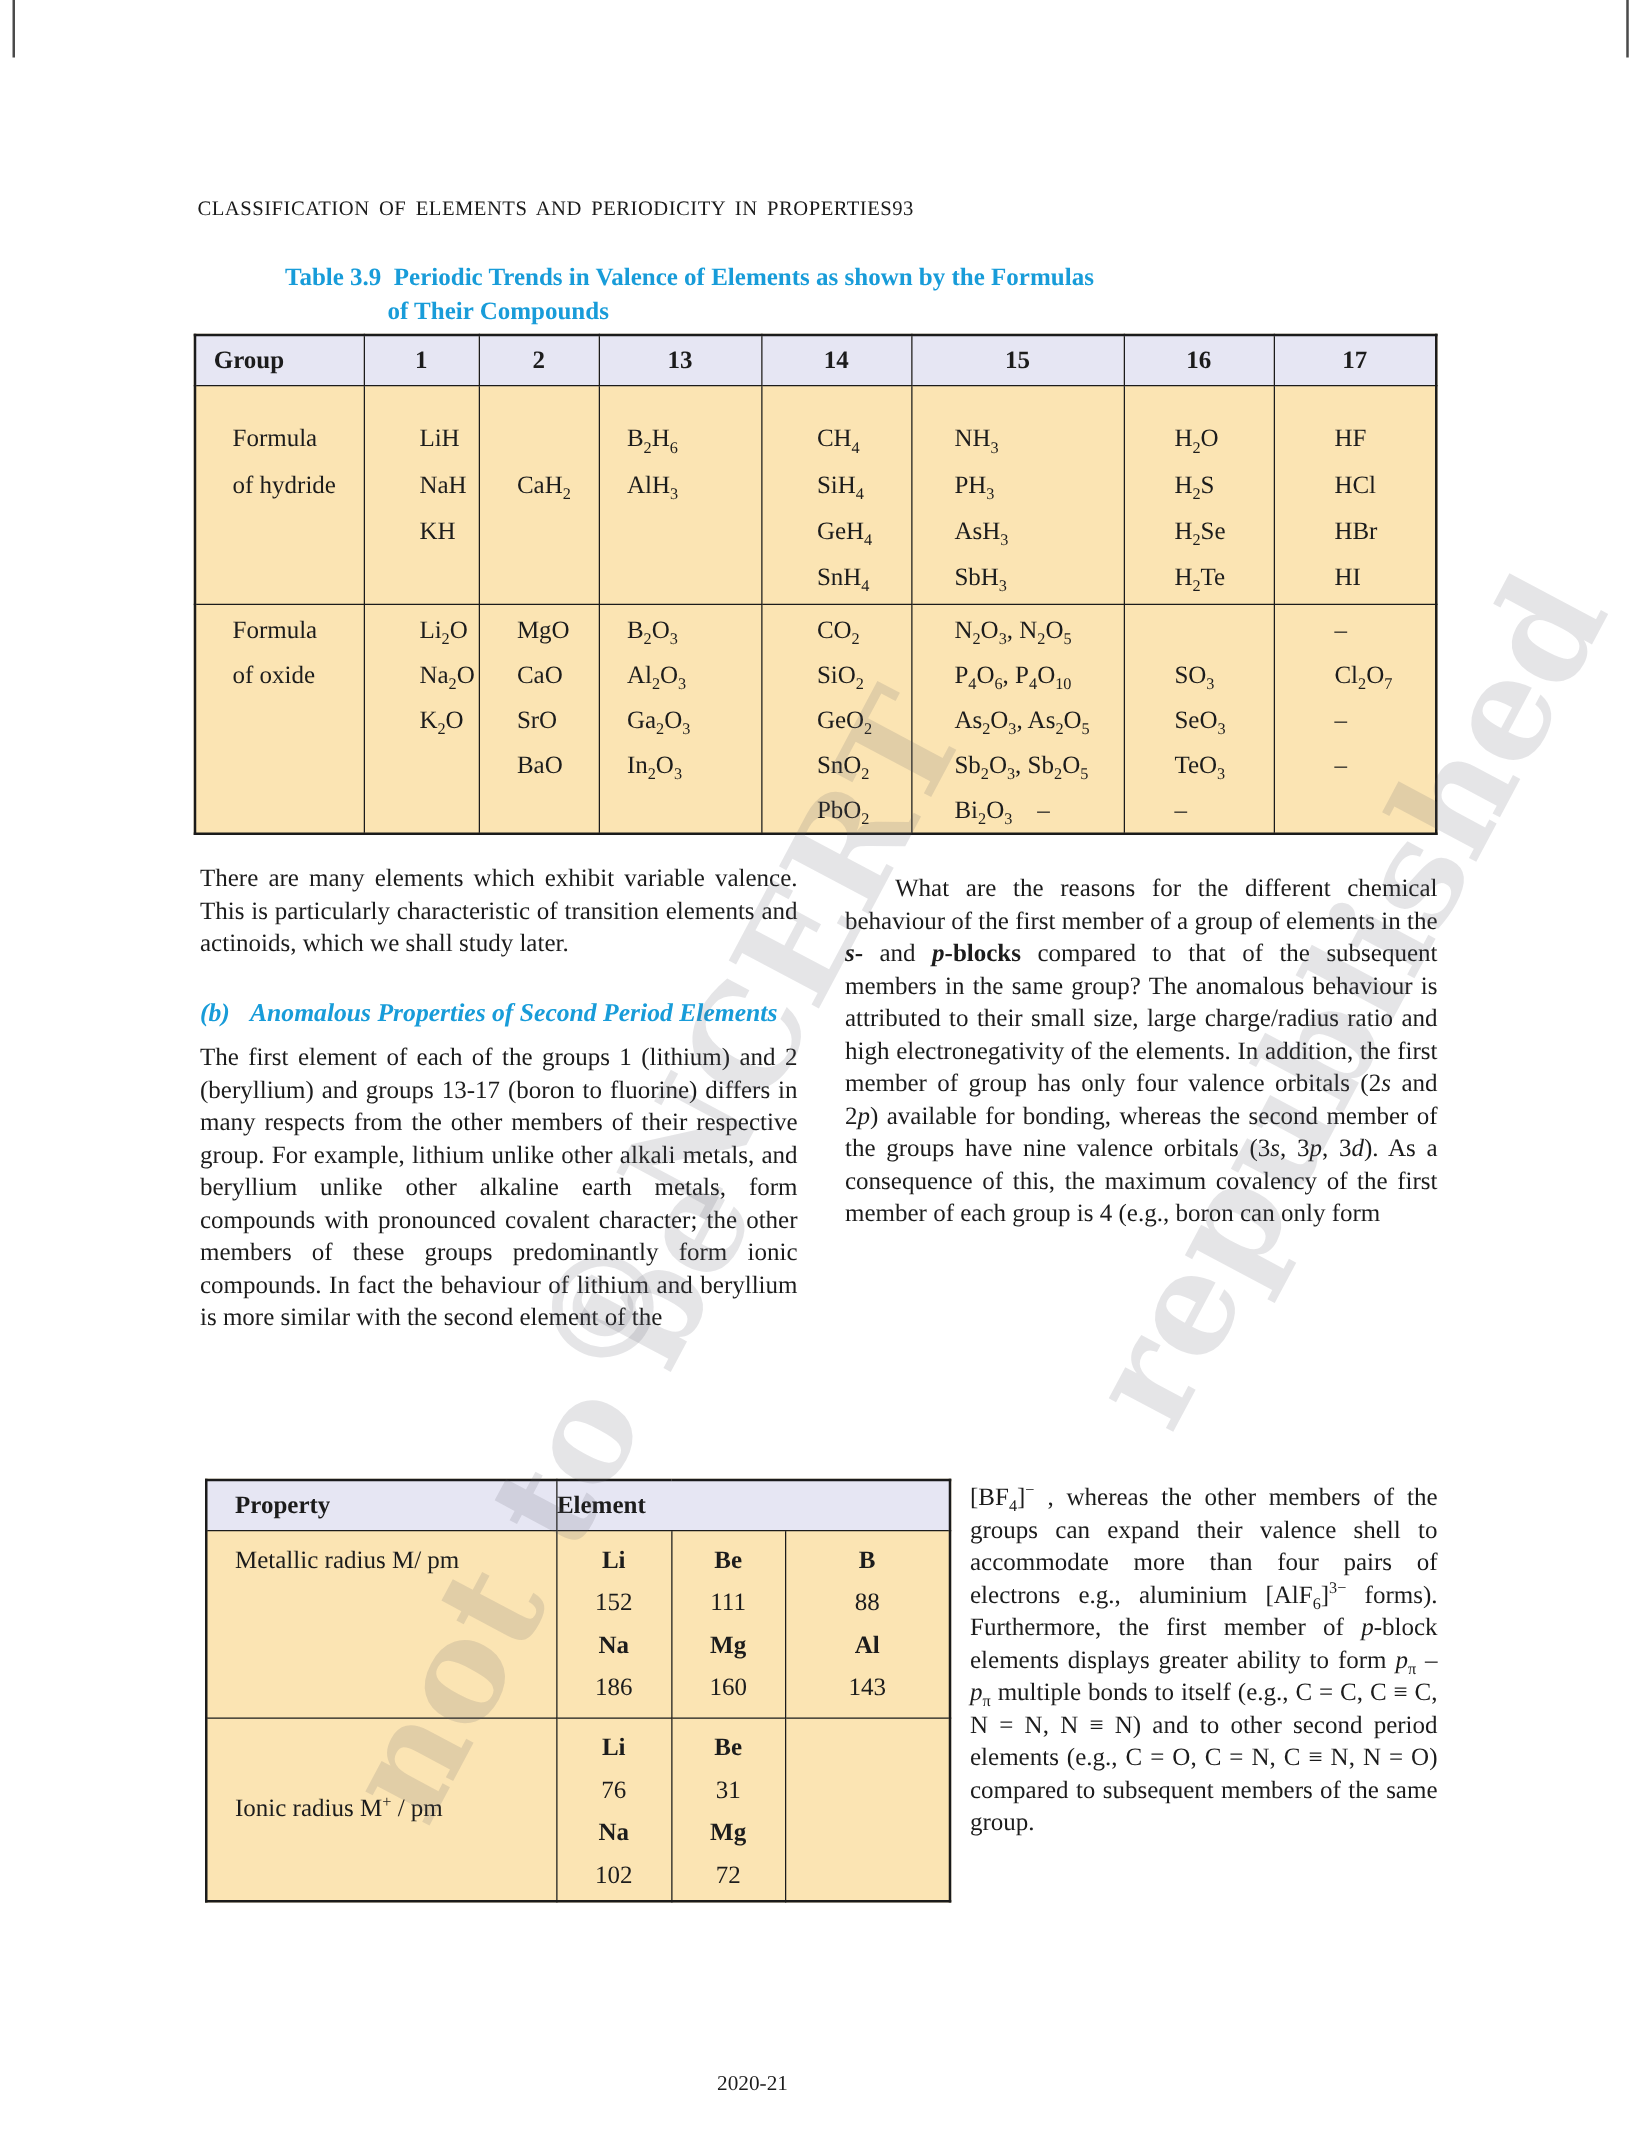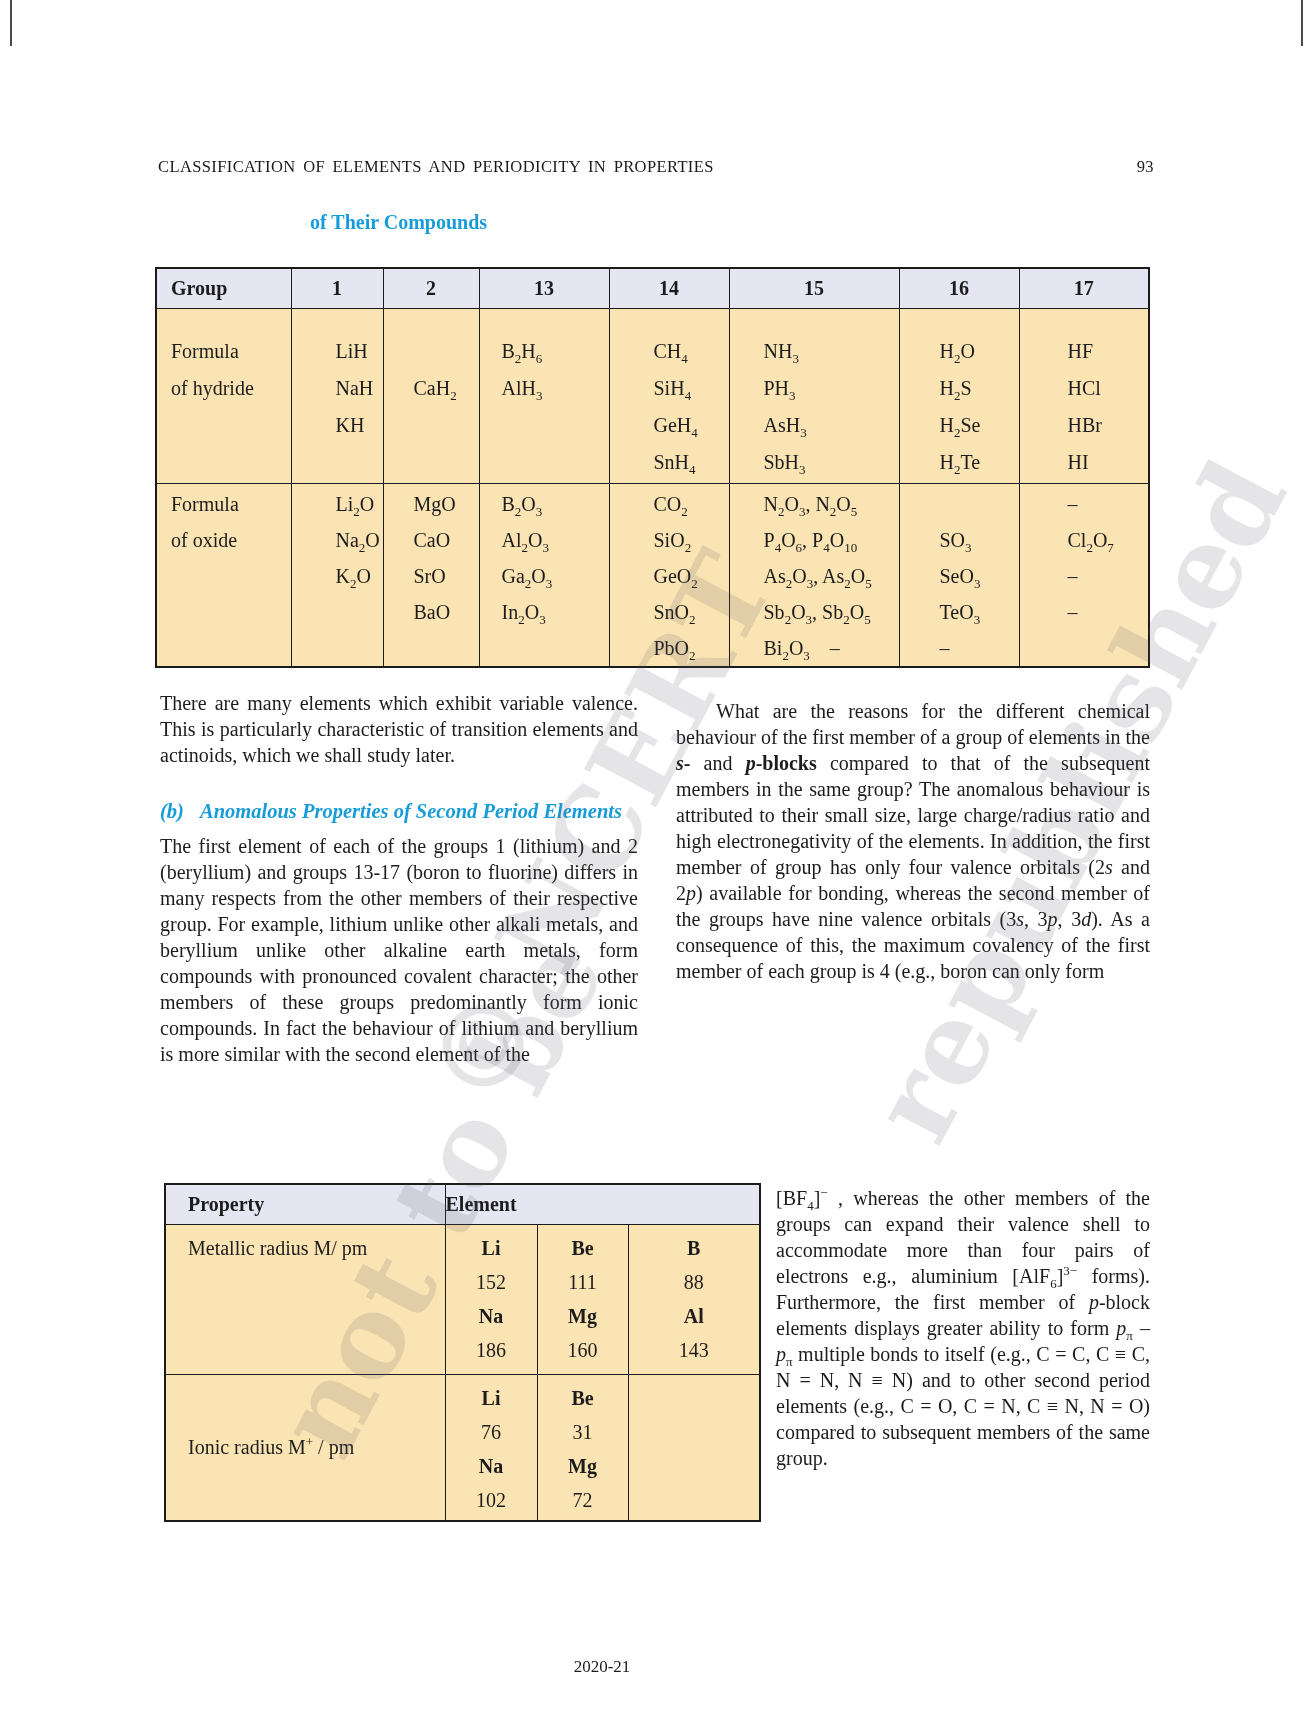--- a/index.html
+++ b/index.html
@@ -3,37 +3,37 @@
 <meta charset="utf-8">
 <style>
   html,body{margin:0;padding:0;background:#e8e8e8;}
   .page{position:relative;width:1312px;height:1709px;background:#ffffff;margin:0 auto;
         font-family:"Liberation Serif","DejaVu Serif",serif;color:#1c1c1c;overflow:hidden;}
   .crop-mark{position:absolute;top:0;width:2px;height:46px;background:#4a4a4a;}
   .crop-left{left:10px}
   .crop-right{left:1301px}
 
   .running-head{position:absolute;left:158px;top:157px;width:996px;display:flex;
-                justify-content:space-between;font-size:16.5px;letter-spacing:.4px;word-spacing:3px;color:#1a1a1a;}
+                justify-content:flex-start;font-size:16.5px;letter-spacing:.4px;word-spacing:3px;color:#1a1a1a;}
 
   .table-title{position:absolute;left:228px;top:209px;font-weight:bold;font-size:20px;line-height:27px;color:#189cd9;}
   .tt2{margin-left:82px;}
 
   
   .valence-table{position:absolute;left:155px;top:267px;}
   table.vtable{border-collapse:collapse;table-layout:fixed;background:#fbe4b3;border:2.4px solid #1b1b1b;}
   .vtable th,.vtable td{border:1.6px solid #1b1b1b;box-sizing:border-box;padding:0;}
   .vtable thead th{background:#e6e6f3;height:40px;font-size:20px;font-weight:bold;text-align:center;}
   .vtable thead th.h0{text-align:left;padding-left:14px;}
   .vtable td{vertical-align:top;font-size:20px;}
   .vr0 td{height:175px;padding-top:24px;}
   .vr1 td{height:183px;padding-top:2px;}
   .vr0 .cl{height:37px;line-height:37px;}
   .vr1 .cl{height:36px;line-height:36px;}
-  .vtable td.c0{padding-left:14px}
+  .vtable td.c0{padding-left:29px}
   .vtable td.c1{padding-left:44px}
   .vtable td.c2{padding-left:30px}
   .vtable td.c3{padding-left:22px}
   .vtable td.c4{padding-left:44px}
   .vtable td.c5{padding-left:34px}
   .vtable td.c6{padding-left:40px}
   .vtable td.c7{padding-left:48px}
 
   sub{font-size:13px;line-height:0;}
   sup{font-size:13px;line-height:0;}
@@ -84,20 +84,21 @@
   <div class="wm wm-ncert">© NCERT</div>
   <div class="wm wm-not">not to be</div>
   <div class="wm wm-rep">republished</div>
 
   <div class="running-head">
     <span>CLASSIFICATION OF ELEMENTS AND PERIODICITY IN PROPERTIES</span>
     <span>93</span>
   </div>
 
   <div class="table-title">
+    <div>Table 3.9&nbsp; Periodic Trends in Valence of Elements as shown by the Formulas</div>
     <div class="tt2">of Their Compounds</div>
   </div>
 
   <div class="valence-table">
       <table class="vtable">
         <colgroup>
           <col style="width:135px">
           <col style="width:92px">
           <col style="width:96px">
           <col style="width:130px">

